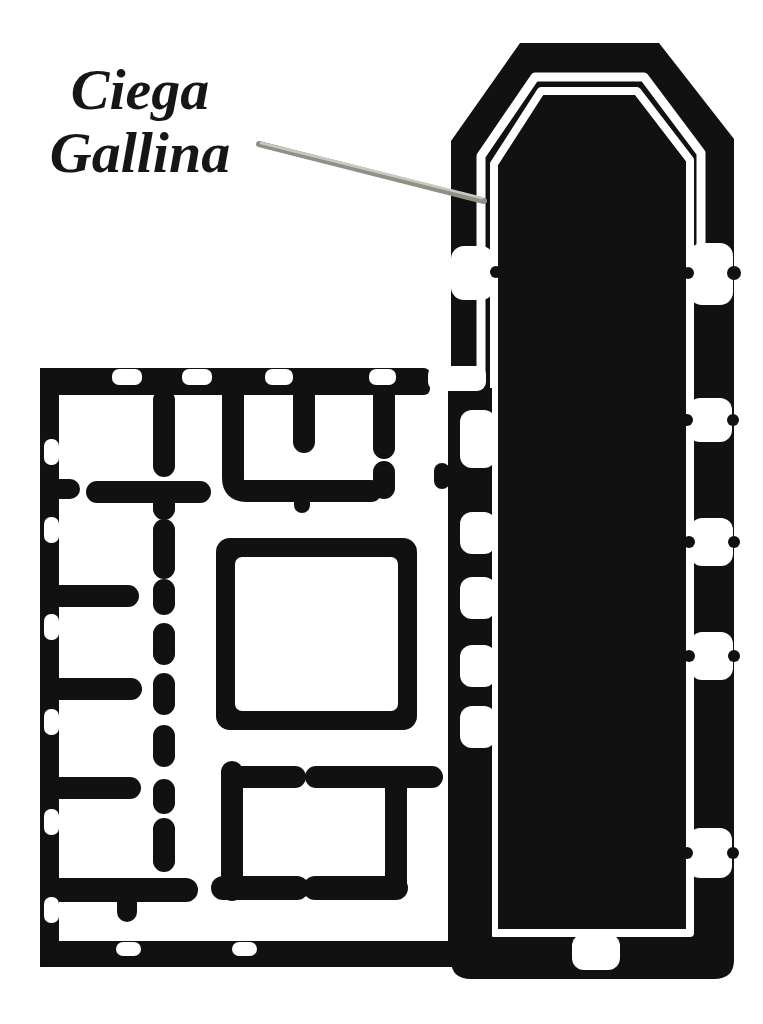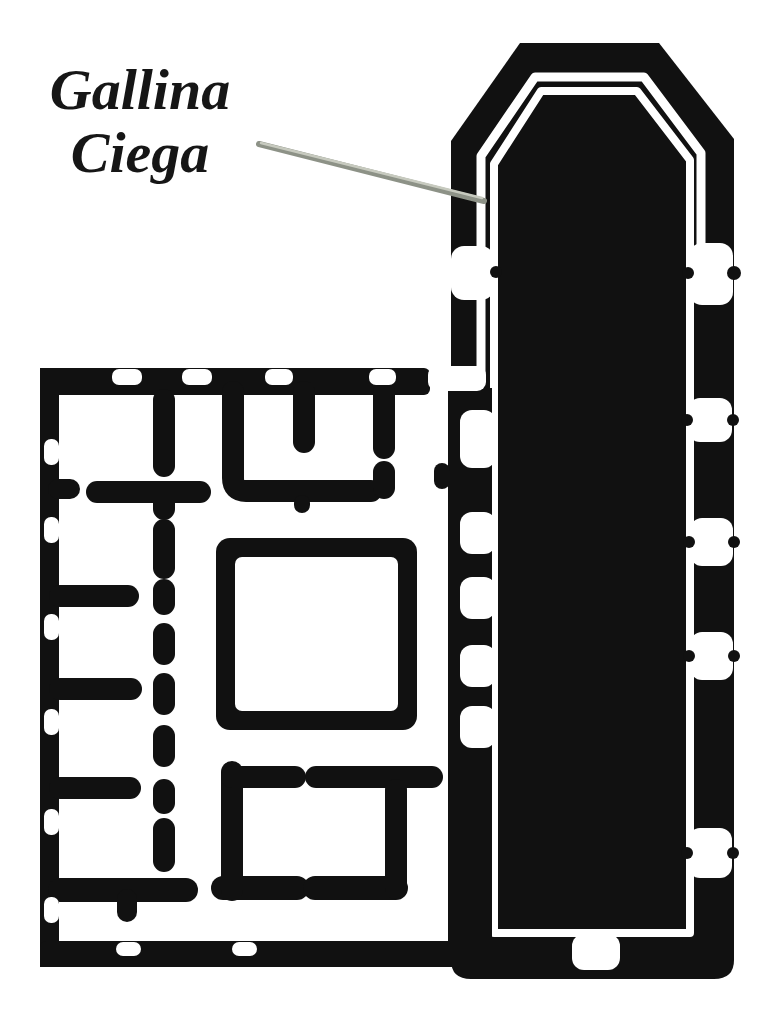--- a/index.html
+++ b/index.html
@@ -151,17 +151,17 @@
       </g>
     </g>
 
     <g>
       <path class="leader" d="M259,144 L484,201"></path>
       <path class="leader-hl" d="M261,143 L482,198"></path>
     </g>
   </svg>
 
   <div id="label">
+    <span class="line">Ciega</span>
     <span class="line">Gallina</span>
-    <span class="line">Ciega</span>
   </div>
 
 </div>
 
 </body></html>

